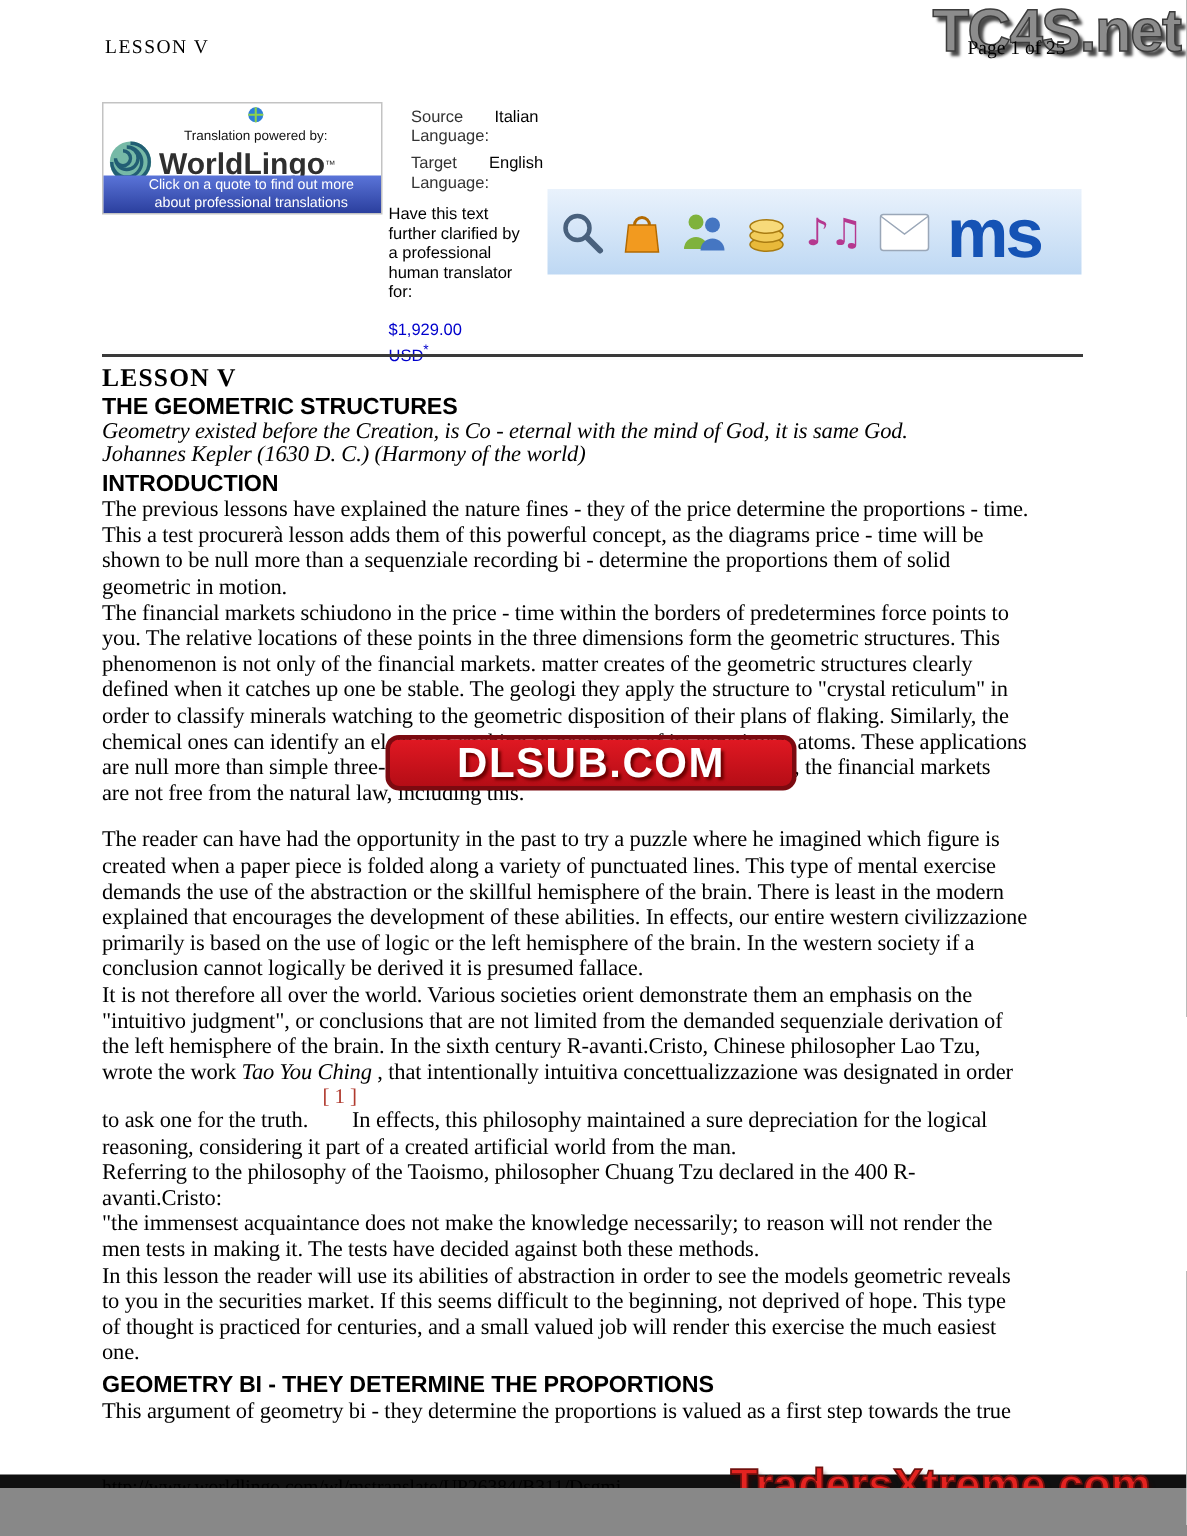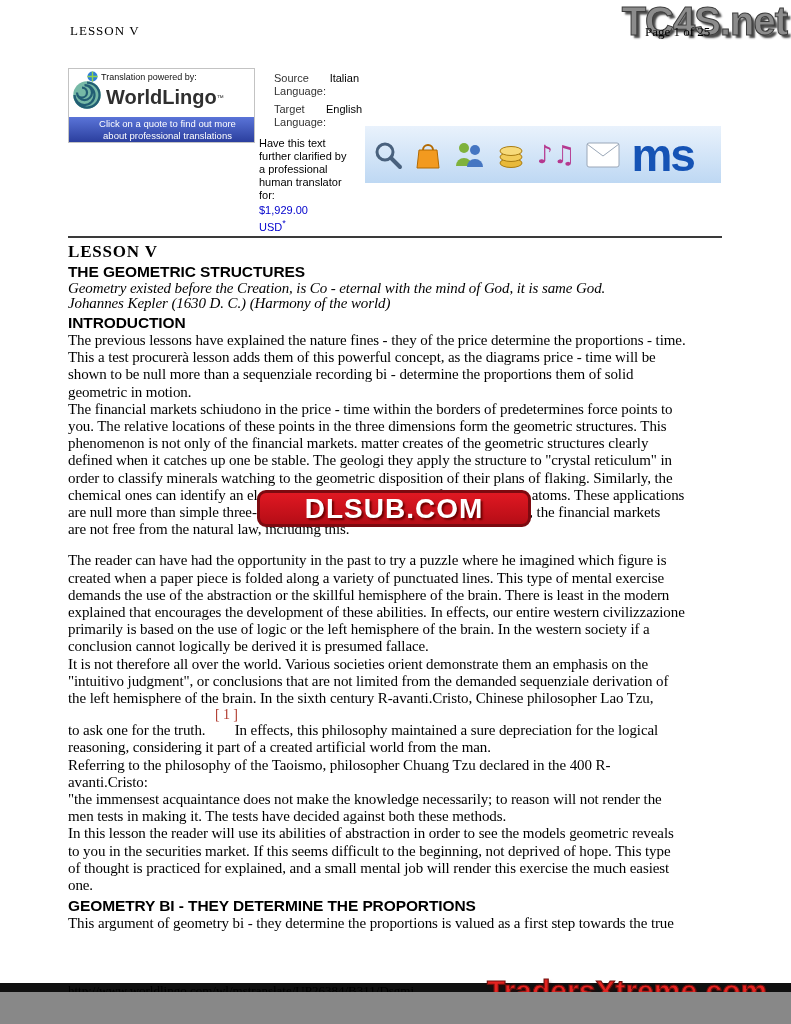--- a/index.html
+++ b/index.html
@@ -9,36 +9,36 @@
   
   .hdr-left{position:absolute;left:70px;top:23px;font-size:13px;letter-spacing:1px;}
   .hdr-right{position:absolute;left:645px;top:24px;font-size:13px;z-index:3;}
   .tc4s{position:absolute;right:4px;top:-2px;font-family:"Liberation Sans",sans-serif;
         font-weight:bold;font-size:40px;line-height:46px;letter-spacing:-1px;
         color:#8c8c8c;-webkit-text-stroke:1px #3c3c3c;text-shadow:3px 3px 2px #4a4a4a;z-index:2;}
 
   
   .wl-widget{position:absolute;left:68px;top:68px;width:187px;height:75px;border:1px solid #c3c3c3;
              box-sizing:border-box;background:#fff;font-family:"Liberation Sans",sans-serif;}
-  .wl-top{display:flex;align-items:center;gap:3px;padding:2px 0 0 18px;font-size:9px;color:#111;}
+  .wl-top{display:flex;align-items:center;gap:3px;padding:2px 0 0 18px;font-size:9px;color:#111;flex-direction:column;}
   .wl-brandrow{display:flex;align-items:center;padding-left:3px;margin-top:-2px;}
   .wl-brand{font-size:20px;font-weight:bold;color:#2f2f2f;margin-left:4px;}
   .wl-tm{font-size:7px;vertical-align:top;color:#2f2f2f;}
   .wl-banner{position:absolute;left:0;bottom:0;width:100%;height:25px;box-sizing:border-box;
              background:linear-gradient(#5a74d8,#2b3f9e);color:#fff;font-size:9.5px;
              text-align:center;line-height:12px;padding-top:1px;cursor:pointer;padding-left:12px;}
 
   
   .lang-block{position:absolute;left:259px;top:72px;width:100px;font-family:"Liberation Sans",sans-serif;
               font-size:11px;line-height:13px;color:#000;}
   .lang-row{display:flex;margin-bottom:5px;}
   .lang-label{width:60px;color:#333;margin-left:15px;}
   .lang-value{color:#000;}
   .clarify{margin-top:8px;width:92px;}
-  .price-link{display:block;color:#0000cc;text-decoration:none;margin-top:2px;cursor:pointer;}
+  .price-link{display:block;color:#0000cc;text-decoration:none;margin-top:12px;cursor:pointer;}
   .price-cur{color:#0000cc;}
 
   
   .msn-banner{position:absolute;left:365px;top:126px;width:356px;height:57px;overflow:hidden;
               background:linear-gradient(to bottom,#e9f2fc,#bed8f3);display:flex;align-items:center;
               gap:11px;padding:0 8px;box-sizing:border-box;}
   .msn-icon{display:inline-flex;align-items:center;cursor:pointer;}
   .music-glyph{font-family:"DejaVu Sans",sans-serif;font-size:25px;color:#b5388f;line-height:30px;}
   .msn-text{font-family:"Liberation Sans",sans-serif;font-weight:bold;font-size:46px;line-height:42px;
             color:#1553b5;letter-spacing:-2px;margin-left:auto;margin-right:24px;}
@@ -189,35 +189,36 @@
     <div class="bl">The reader can have had the opportunity in the past to try a puzzle where he imagined which figure is</div>
     <div class="bl">created when a paper piece is folded along a variety of punctuated lines. This type of mental exercise</div>
     <div class="bl">demands the use of the abstraction or the skillful hemisphere of the brain. There is least in the modern</div>
     <div class="bl">explained that encourages the development of these abilities. In effects, our entire western civilizzazione</div>
     <div class="bl">primarily is based on the use of logic or the left hemisphere of the brain. In the western society if a</div>
     <div class="bl">conclusion cannot logically be derived it is presumed fallace.</div>
 
     <div class="bl">It is not therefore all over the world. Various societies orient demonstrate them an emphasis on the</div>
     <div class="bl">"intuitivo judgment", or conclusions that are not limited from the demanded sequenziale derivation of</div>
     <div class="bl">the left hemisphere of the brain. In the sixth century R-avanti.Cristo, Chinese philosopher Lao Tzu,</div>
+    <div class="bl"><span>wrote the work </span><span class="i">Tao You Ching</span><span> , that intentionally intuitiva concettualizzazione was designated in order</span></div>
 
     <div class="marker">[ 1 ]</div>
 
     <div class="bl">to ask one for the truth.&nbsp;&nbsp;&nbsp;&nbsp;&nbsp;&nbsp;&nbsp; In effects, this philosophy maintained a sure depreciation for the logical</div>
     <div class="bl">reasoning, considering it part of a created artificial world from the man.</div>
 
     <div class="bl">Referring to the philosophy of the Taoismo, philosopher Chuang Tzu declared in the 400 R-</div>
     <div class="bl">avanti.Cristo:</div>
 
     <div class="bl">"the immensest acquaintance does not make the knowledge necessarily; to reason will not render the</div>
     <div class="bl">men tests in making it. The tests have decided against both these methods.</div>
 
     <div class="bl">In this lesson the reader will use its abilities of abstraction in order to see the models geometric reveals</div>
     <div class="bl">to you in the securities market. If this seems difficult to the beginning, not deprived of hope. This type</div>
-    <div class="bl">of thought is practiced for explained, and a small mental job will render this exercise the much easiest</div>
+    <div class="bl">of thought is practiced for centuries, and a small valued job will render this exercise the much easiest</div>
     <div class="bl">one.</div>
 
     <div class="h-sans mt2">GEOMETRY BI - THEY DETERMINE THE PROPORTIONS</div>
     <div class="bl">This argument of geometry bi - they determine the proportions is valued as a first step towards the true</div>
   </div>
 
   <div class="dlsub">DLSUB.COM</div>
   <div class="traders">TradersXtreme.com</div>
 
   <div class="footer-url">http://www.worldlingo.com/wl/mstranslate/UP26384/B311/Dsgmi</div>

